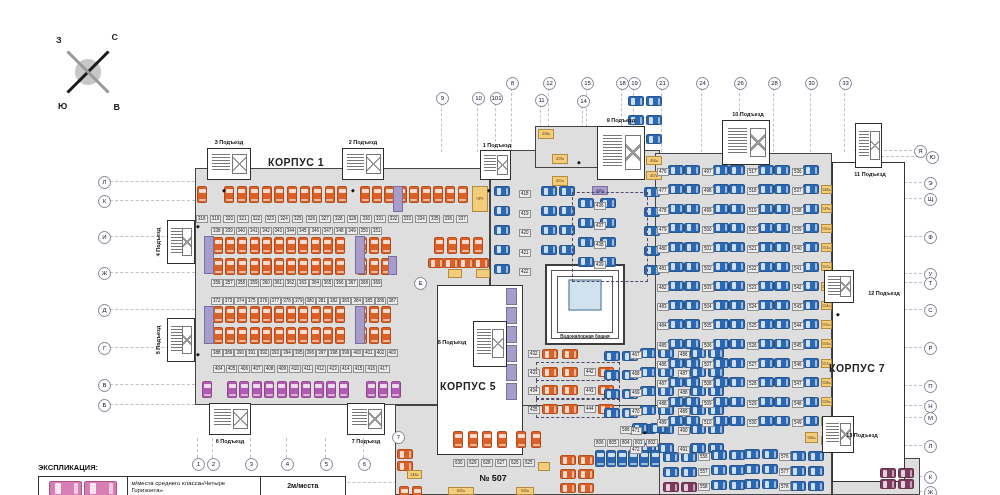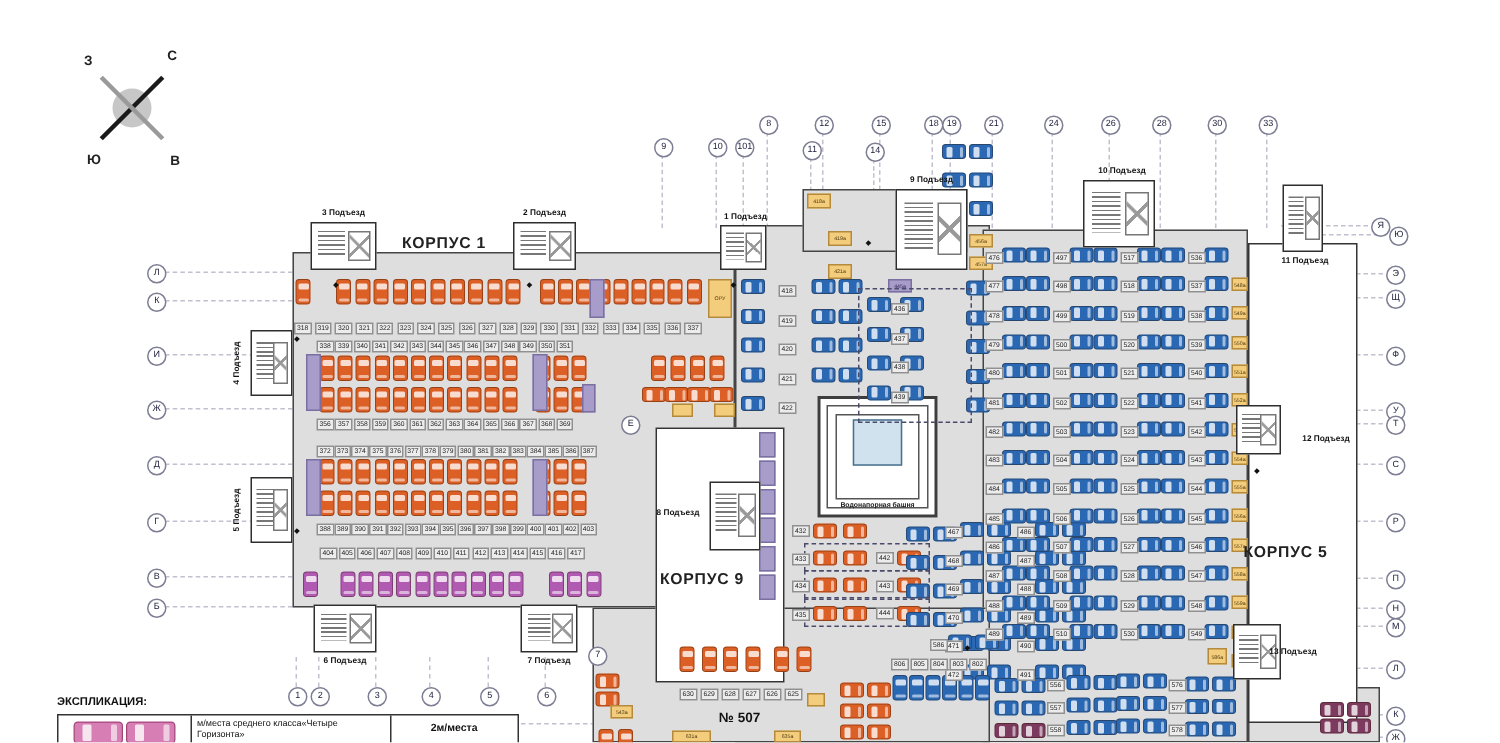--- a/index.html
+++ b/index.html
@@ -830,22 +830,22 @@
       <div class="arw" style="left: 351px; top: 188px;">◆</div>
       <div class="arw" style="left: 487px; top: 188px;">◆</div>
       <div class="arw" style="left: 500px; top: 160px;">◆</div>
       <div class="arw" style="left: 577px; top: 160px;">◆</div>
       <div class="arw" style="left: 484px; top: 344px;">◆</div>
       <div class="arw" style="left: 836px; top: 312px;">◆</div>
       <div class="arw" style="left: 643px; top: 430px;">◆</div>
       <div class="arw" style="left: 196px; top: 224px;">◆</div>
       <div class="arw" style="left: 196px; top: 352px;">◆</div>
       <div class="bldg" style="left: 296px; top: 162px;">КОРПУС 1</div>
-      <div class="bldg" style="left: 468px; top: 386px;">КОРПУС 9</div>
-      <div class="bldg" style="left: 857px; top: 368px;">КОРПУС 5</div>
+      <div class="bldg" style="left: 468px; top: 386px;">КОРПУС 5</div>
+      <div class="bldg" style="left: 857px; top: 368px;">КОРПУС 7</div>
       <div class="lm" style="left: 493px; top: 478px;">№ 507</div>
     </div>
 
   <div class="leghead">ЭКСПЛИКАЦИЯ:</div>
   <div class="legtable">
     <div class="legc sw">
       <span class="legcar"></span>
       <span class="legcar"></span>
     </div>
     <div class="legc tx">м/места  среднего класса«Четыре Горизонта»</div>

